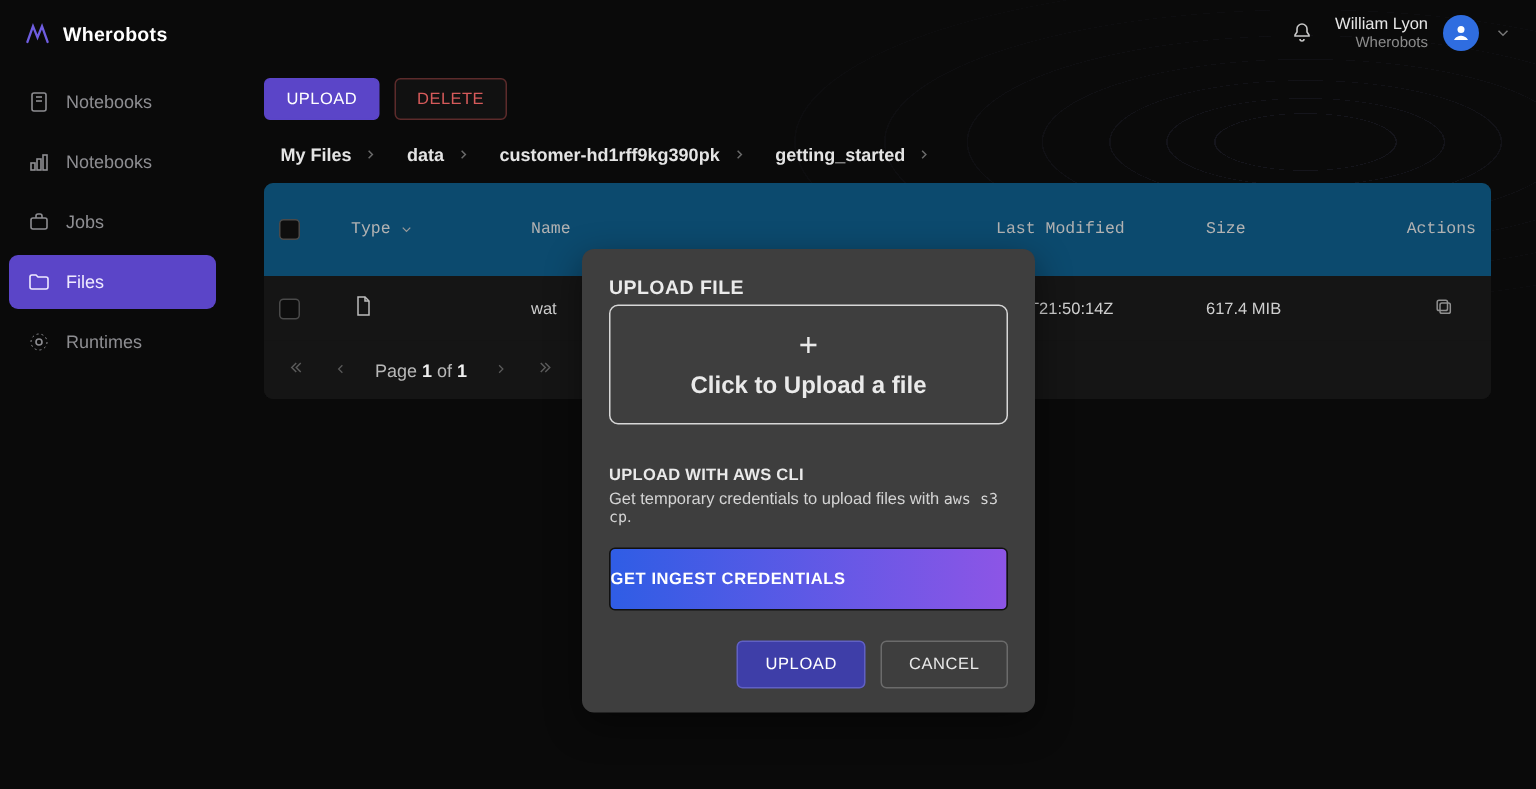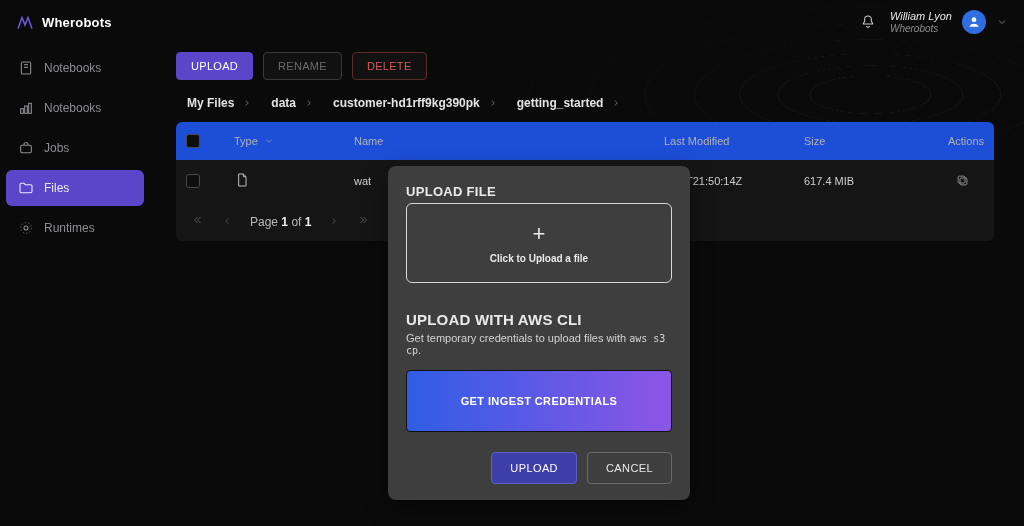--- a/index.html
+++ b/index.html
@@ -31,21 +31,21 @@
       height: 44px;
       display: flex; align-items: center; justify-content: space-between;
       padding: 0 16px;
     }
     .brand { display: flex; align-items: center; gap: 8px; }
     .brand-logo { width: 18px; height: 18px; }
     .brand-name { font-size: 13px; font-weight: 600; letter-spacing: .2px; }
     .top-right { display: flex; align-items: center; gap: 14px; }
     .bell { width: 16px; height: 16px; color: #c8c8c8; }
     .user-block { display: flex; align-items: center; gap: 10px; }
-    .user-text { text-align: left; line-height: 1.1; font-style: italic; }
+    .user-text { text-align: right; line-height: 1.1; }
     .user-name { font-size: 11px; color: #e6e6e6; }
     .user-sub { font-size: 10px; color: #8c8c8c; }
     .avatar {
       width: 24px; height: 24px; border-radius: 50%;
       background: #2f6de0; color: #fff;
       display: flex; align-items: center; justify-content: center;
     }
     .chevy { color: #777; }
 
     
@@ -84,21 +84,21 @@
     .breadcrumb { display: flex; align-items: center; gap: 8px; font-size: 12px; color: #cfcfcf; margin-bottom: 12px; flex-wrap: wrap; }
     .crumb { font-weight: 700; color: #e4e4e4; margin-left: 11px; }
     .crumb-sep { color: #6a6a6a; }
 
     .table-wrap { background: #151515; border-radius: 6px; overflow: hidden; }
     .thead, .trow {
       display: grid;
       grid-template-columns: 48px 120px 200px 1fr 140px 130px 70px;
       align-items: center;
     }
-    .thead { background: #1d4ed8; color: #b2b2b2; font-size: 11px; padding: 12px 0; }
+    .thead { background: #0c4a6e; color: #b2b2b2; font-size: 11px; padding: 24px 0; font-family: Liberation Mono, monospace; }
     .thead > div, .trow > div { padding: 0 10px; }
     .trow { padding: 12px 0; font-size: 11px; color: #cfcfcf; }
     .chk { width: 14px; height: 14px; border: 1px solid #4a4a4a; border-radius: 3px; background: #0e0e0e; }
     .type-ico { color: #bdbdbd; }
     .act-ico { color: #8f8f8f; justify-self: end; margin-right: 14px; }
 
     .paginator {
       display: flex; align-items: center; gap: 18px;
       padding: 12px 16px; color: #8b8b8b; background: #151515;
     }
@@ -118,28 +118,28 @@
     }
     .m-title { font-size: 13px; font-weight: 700; text-transform: uppercase; letter-spacing: .3px; margin-bottom: 4px; }
     .m-sub { font-size: 11px; color: #cfcfcf; margin-bottom: 14px; }
     .drop {
       border: 1px solid #d7d7d7; border-radius: 6px;
       height: 80px; display: flex; flex-direction: column;
       align-items: center; justify-content: center;
       gap: 8px; cursor: pointer; margin-bottom: 28px;
     }
     .drop-plus { font-size: 22px; line-height: 1; color: #e9e9e9; font-weight: 300; }
-    .drop-text { font-size: 10px; font-weight: 700; }
-    .sect-title { font-size: 15px; font-weight: 700; text-transform: uppercase; letter-spacing: .2px; margin-bottom: 4px; }
+    .drop-text { font-size: 16px; font-weight: 700; }
+    .sect-title { font-size: 11px; font-weight: 700; text-transform: uppercase; letter-spacing: .2px; margin-bottom: 4px; }
     .sect-desc { font-size: 11px; color: #d4d4d4; margin-bottom: 14px; }
     .mono { font-family: ui-monospace, Menlo, Consolas, monospace; font-size: 10px; }
     .grad-btn {
-      width: 100%; padding: 24px 0; border: 1px solid #111;
+      width: 100%; padding: 14px 0; border: 1px solid #111;
       border-radius: 4px; color: #fff; font-size: 11px; font-weight: 700;
-      letter-spacing: .4px; text-transform: uppercase; text-align: center;
+      letter-spacing: .4px; text-transform: uppercase; text-align: left;
       background: linear-gradient(90deg, #2f5de5 0%, #8d55e6 100%);
       cursor: pointer; margin-bottom: 20px;
     }
     .m-actions { display: flex; justify-content: flex-end; gap: 10px; }
     .m-btn {
       padding: 9px 18px; border-radius: 4px; font-size: 11px;
       text-transform: uppercase; letter-spacing: .4px; cursor: pointer;
       border: 1px solid #6b6b6b; background: #3e3e3e; color: #e9e9e9;
     }
     .m-btn-primary { background: #3e3ea8; border-color: #6060c4; color: #fff; }
@@ -216,21 +216,20 @@
           <circle cx="12" cy="12" r="8" fill="none" stroke="currentColor" stroke-width="1" stroke-dasharray="2 3"></circle>
         </svg>
       <span class="side-label">Runtimes</span>
     </div>
   </nav>
 
   <main class="main">
 
     <div class="toolbar-row">
       <button class="btn btn-primary">UPLOAD</button>
-      <button class="btn btn-muted">RENAME</button>
       <button class="btn btn-danger">DELETE</button>
     </div>
 
     <div class="breadcrumb">
       <span class="crumb">My Files</span>
       <svg width="10" height="10" viewBox="0 0 24 24" class="crumb-sep">
           <path d="M9 6l6 6-6 6" fill="none" stroke="currentColor" stroke-width="2.4"></path>
         </svg>
       <span class="crumb">data</span>
       <svg width="10" height="10" viewBox="0 0 24 24" class="crumb-sep">

